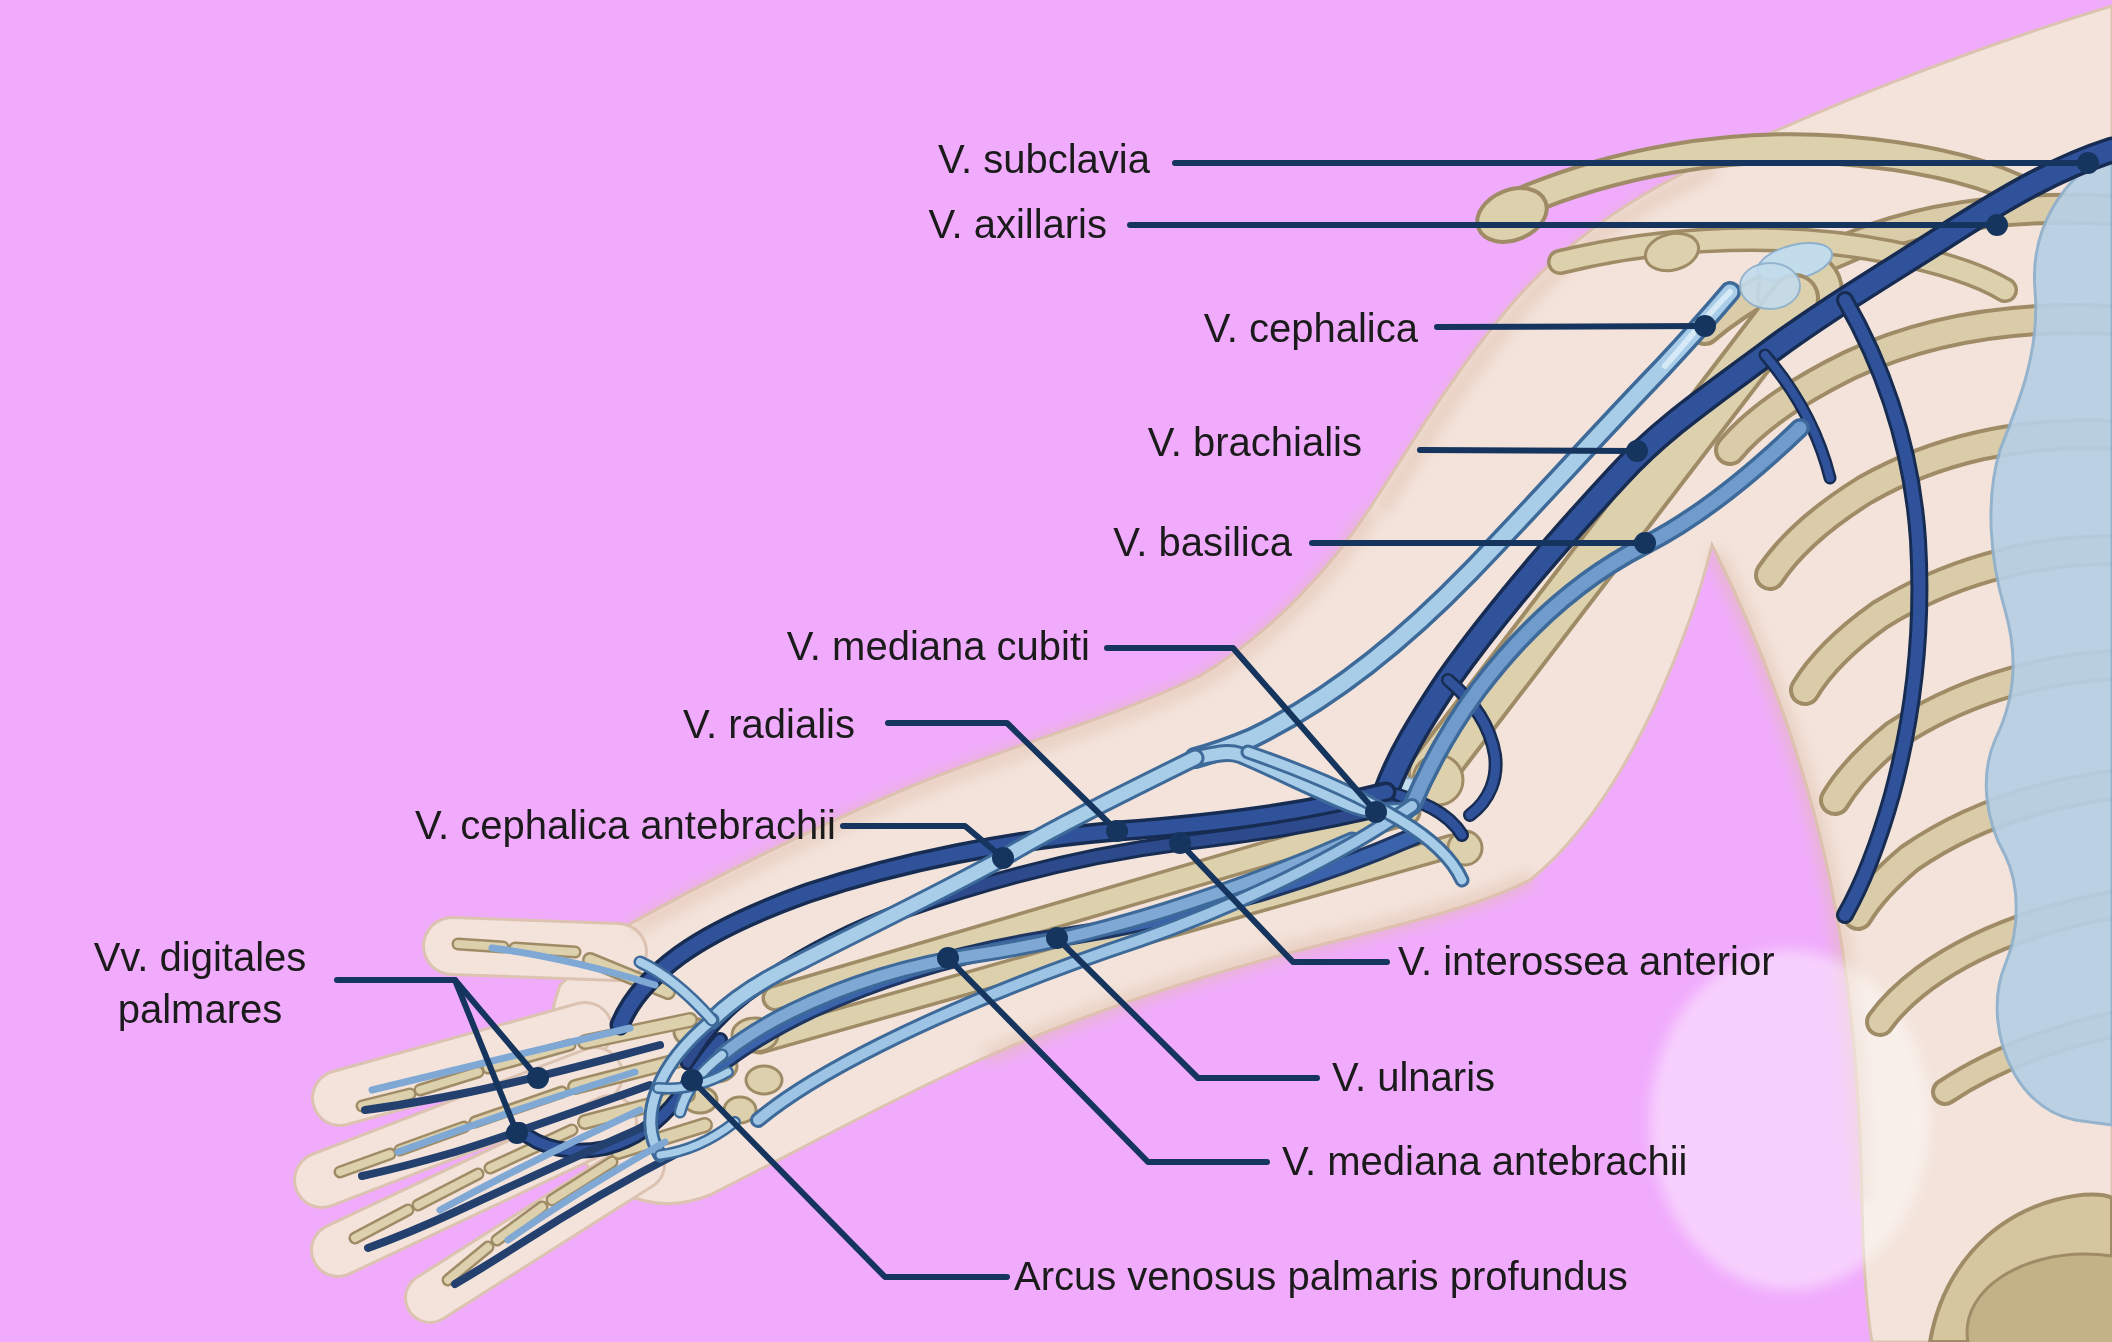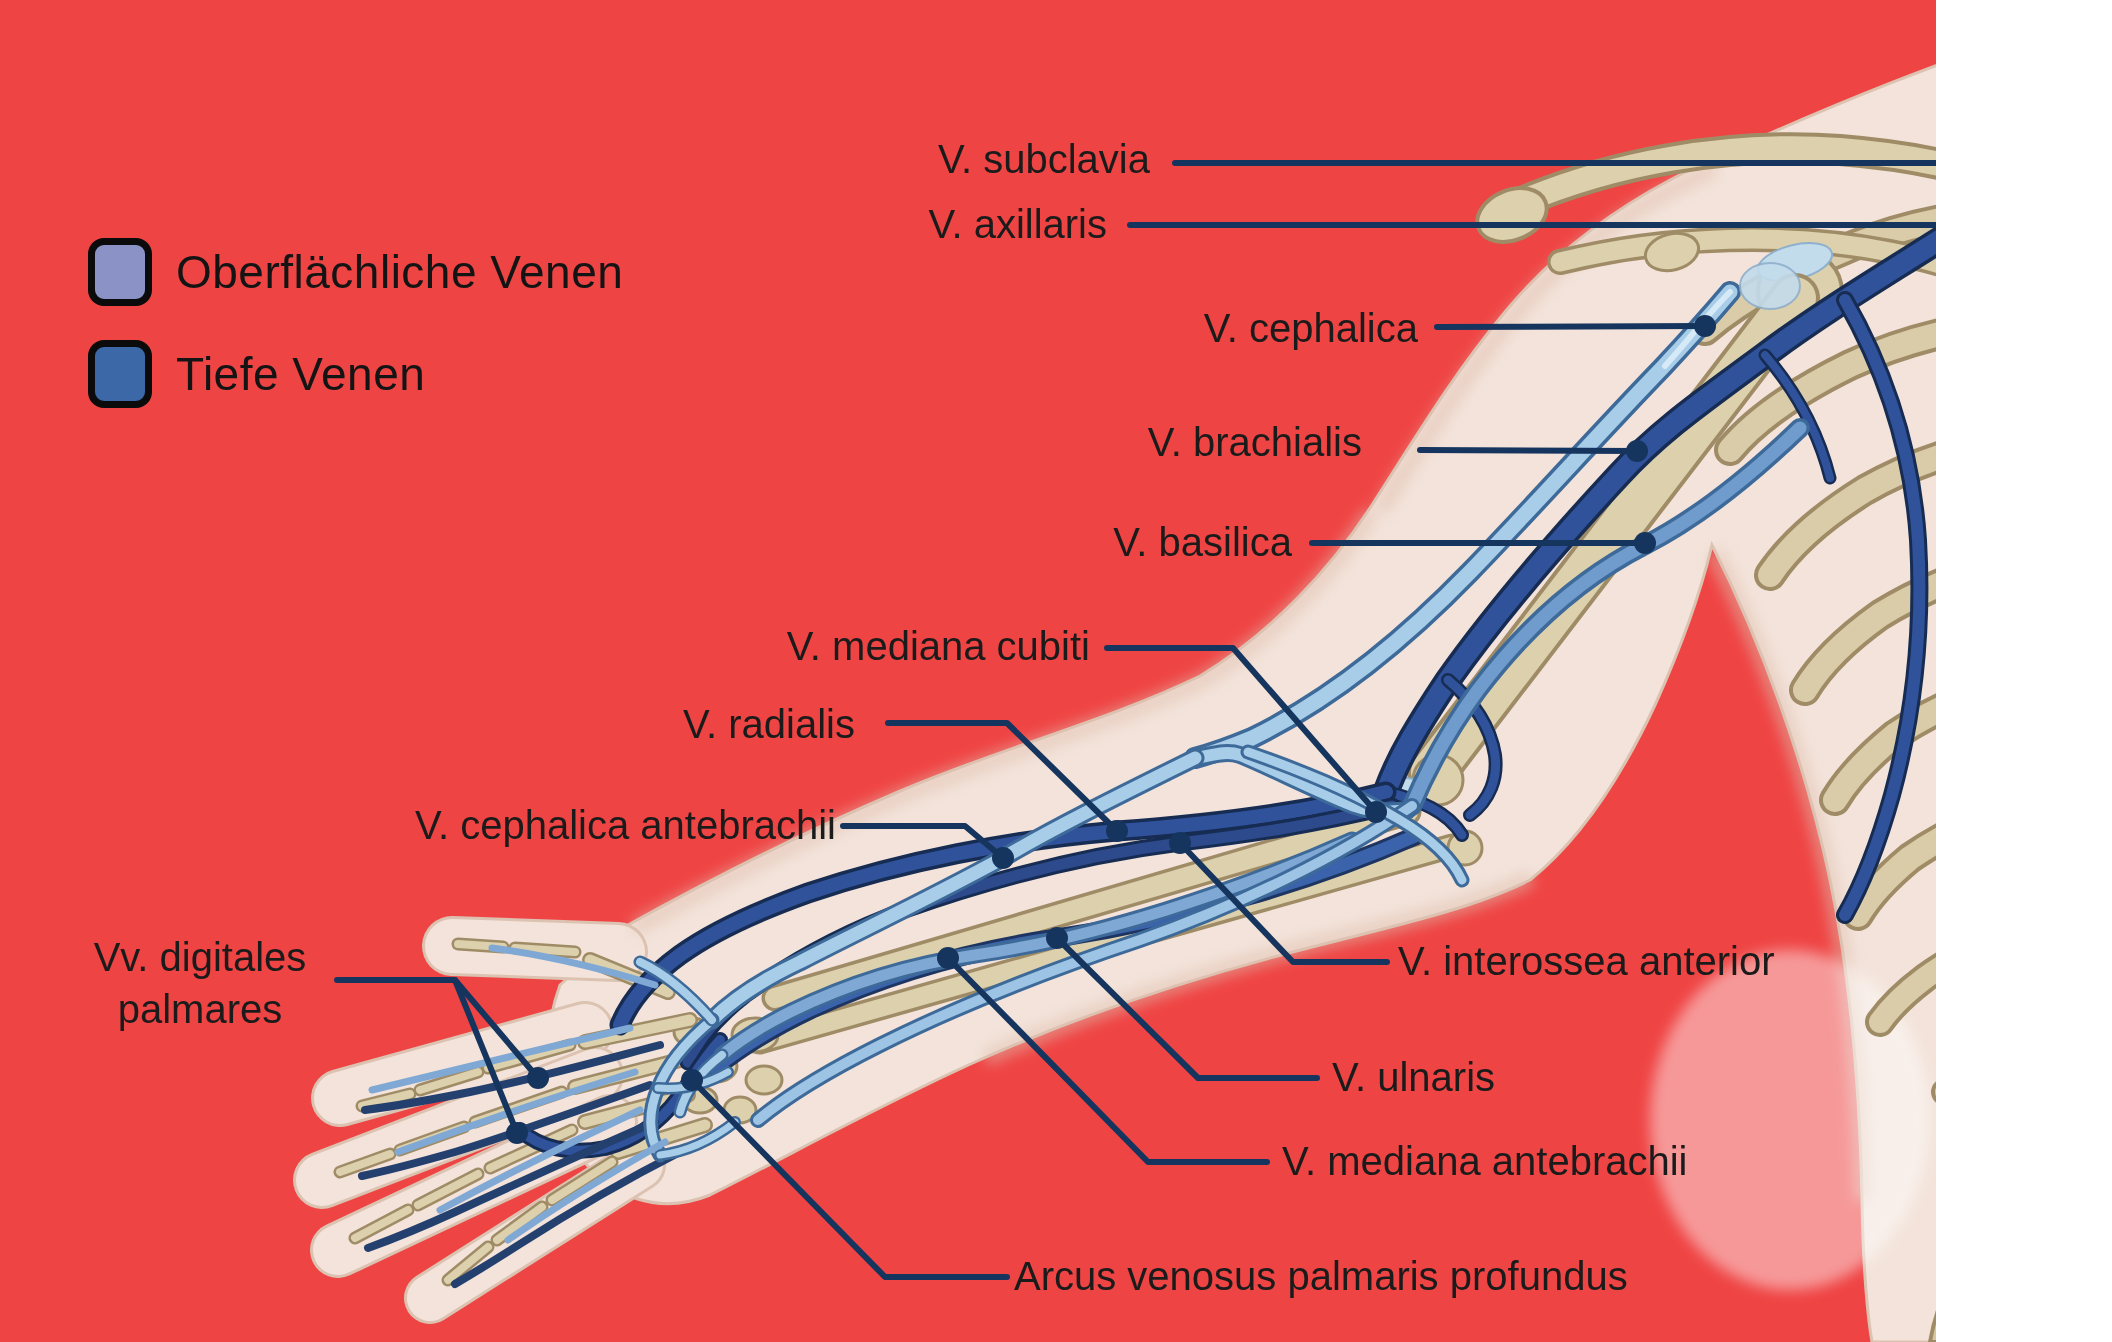--- a/index.html
+++ b/index.html
@@ -1,16 +1,16 @@
 <!DOCTYPE html>
 <html><head>
 <meta charset="utf-8">
 <style>
   html,body{margin:0;padding:0;background:#ffffff;}
-  .stage{position:relative;width:1936px;height:1342px;background:#ef4444;overflow:hidden;
+  .stage{position:relative;width:2112px;height:1342px;background:#f0abfc;overflow:hidden;
          font-family:"Liberation Sans",sans-serif;}
   .stage svg{position:absolute;left:0;top:0;}
   .anat-label{font-family:"Liberation Sans",sans-serif;font-size:40px;fill:#1b1b1b;}
   .legend{position:absolute;left:88px;top:238px;display:flex;flex-direction:column;gap:34px;}
   .legend-row{display:flex;align-items:center;gap:24px;}
   .legend-swatch{width:64px;height:68px;border:7px solid #0b0b0b;border-radius:16px;box-sizing:border-box;}
   .legend-label{font-size:46px;color:#141414;letter-spacing:.5px;}
 </style>
 </head>
 <body>
@@ -303,24 +303,14 @@
         <text x="1332" y="1091" text-anchor="start" class="anat-label" fill="#1b1b1b" font-size="40"><tspan x="1332" dy="0">V. ulnaris</tspan></text>
         <polyline points="1267,1162 1148,1162 948,958" fill="none" stroke="#16355e" stroke-width="6" stroke-linecap="round" stroke-linejoin="round"></polyline>
         <circle cx="948" cy="958" r="11" fill="#16355e"></circle>
         <text x="1282" y="1175" text-anchor="start" class="anat-label" fill="#1b1b1b" font-size="40"><tspan x="1282" dy="0">V. mediana antebrachii</tspan></text>
         <polyline points="1007,1277 885,1277 692,1080" fill="none" stroke="#16355e" stroke-width="6" stroke-linecap="round" stroke-linejoin="round"></polyline>
         <circle cx="692" cy="1080" r="11" fill="#16355e"></circle>
         <text x="1014" y="1290" text-anchor="start" class="anat-label" fill="#1b1b1b" font-size="40"><tspan x="1014" dy="0">Arcus venosus palmaris profundus</tspan></text>
       </g>
   </svg>
 
-  <div class="legend">
-    <div class="legend-row">
-      <span class="legend-swatch" style="background: rgb(139, 147, 198);"></span>
-      <span class="legend-label">Oberflächliche Venen</span>
-    </div>
-    <div class="legend-row">
-      <span class="legend-swatch" style="background: rgb(60, 104, 168);"></span>
-      <span class="legend-label">Tiefe Venen</span>
-    </div>
-  </div>
 
 </div>
 
 </body></html>

